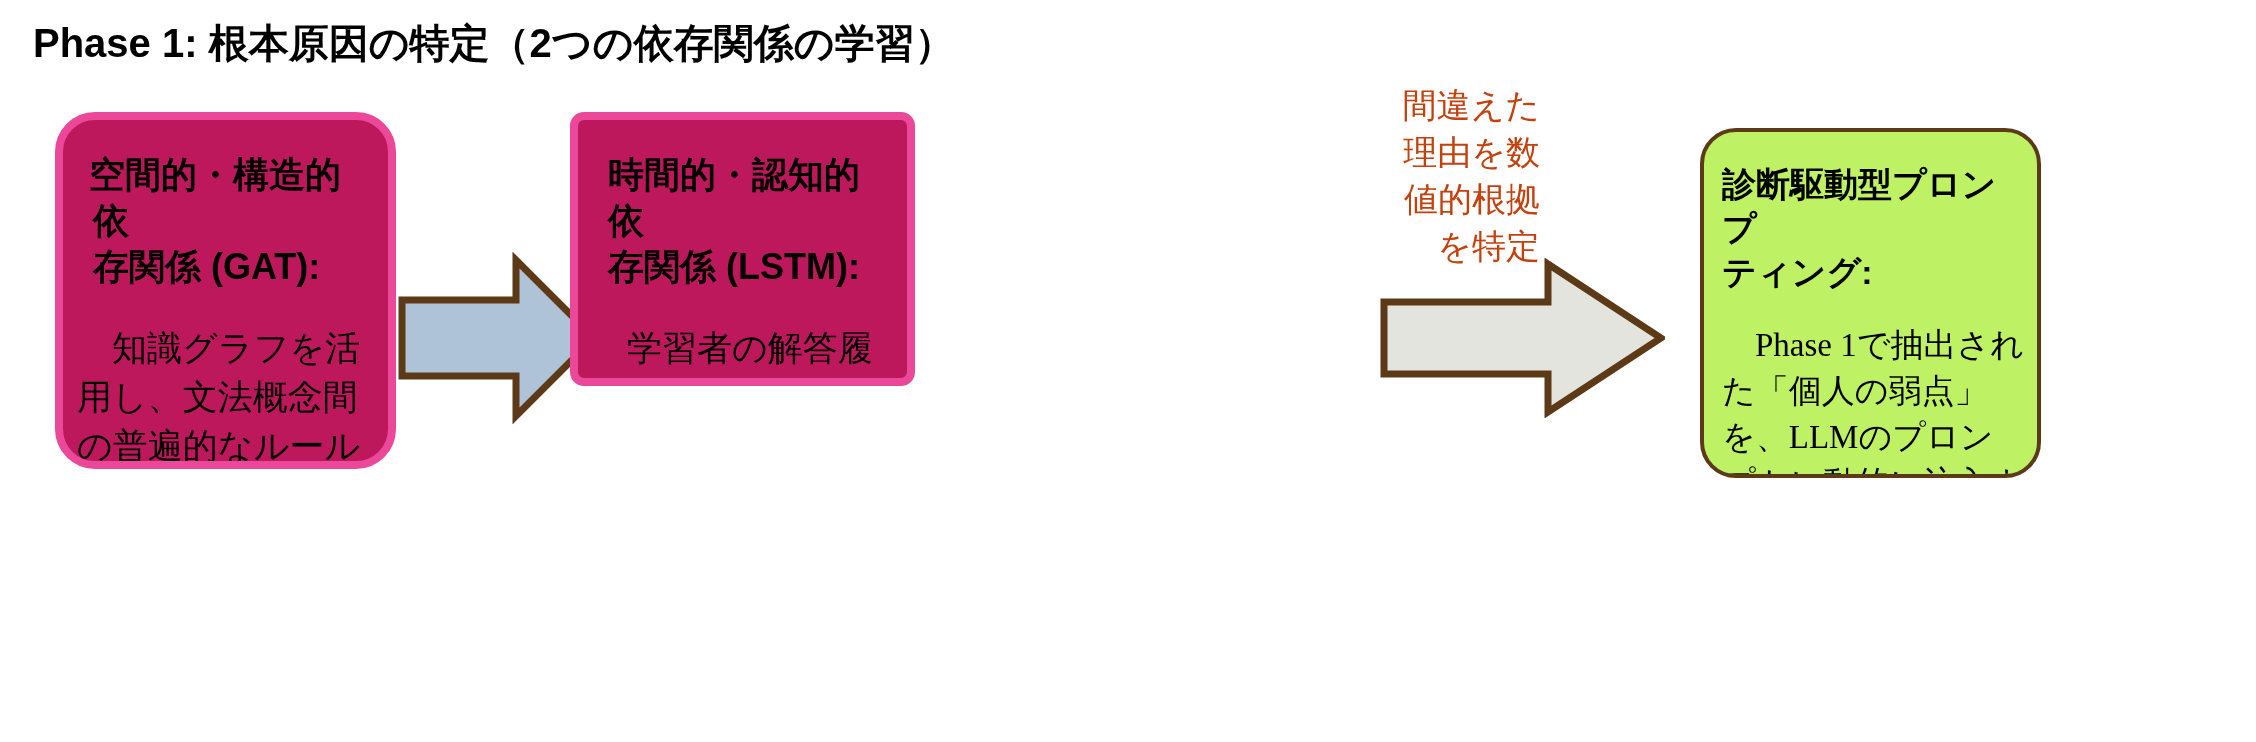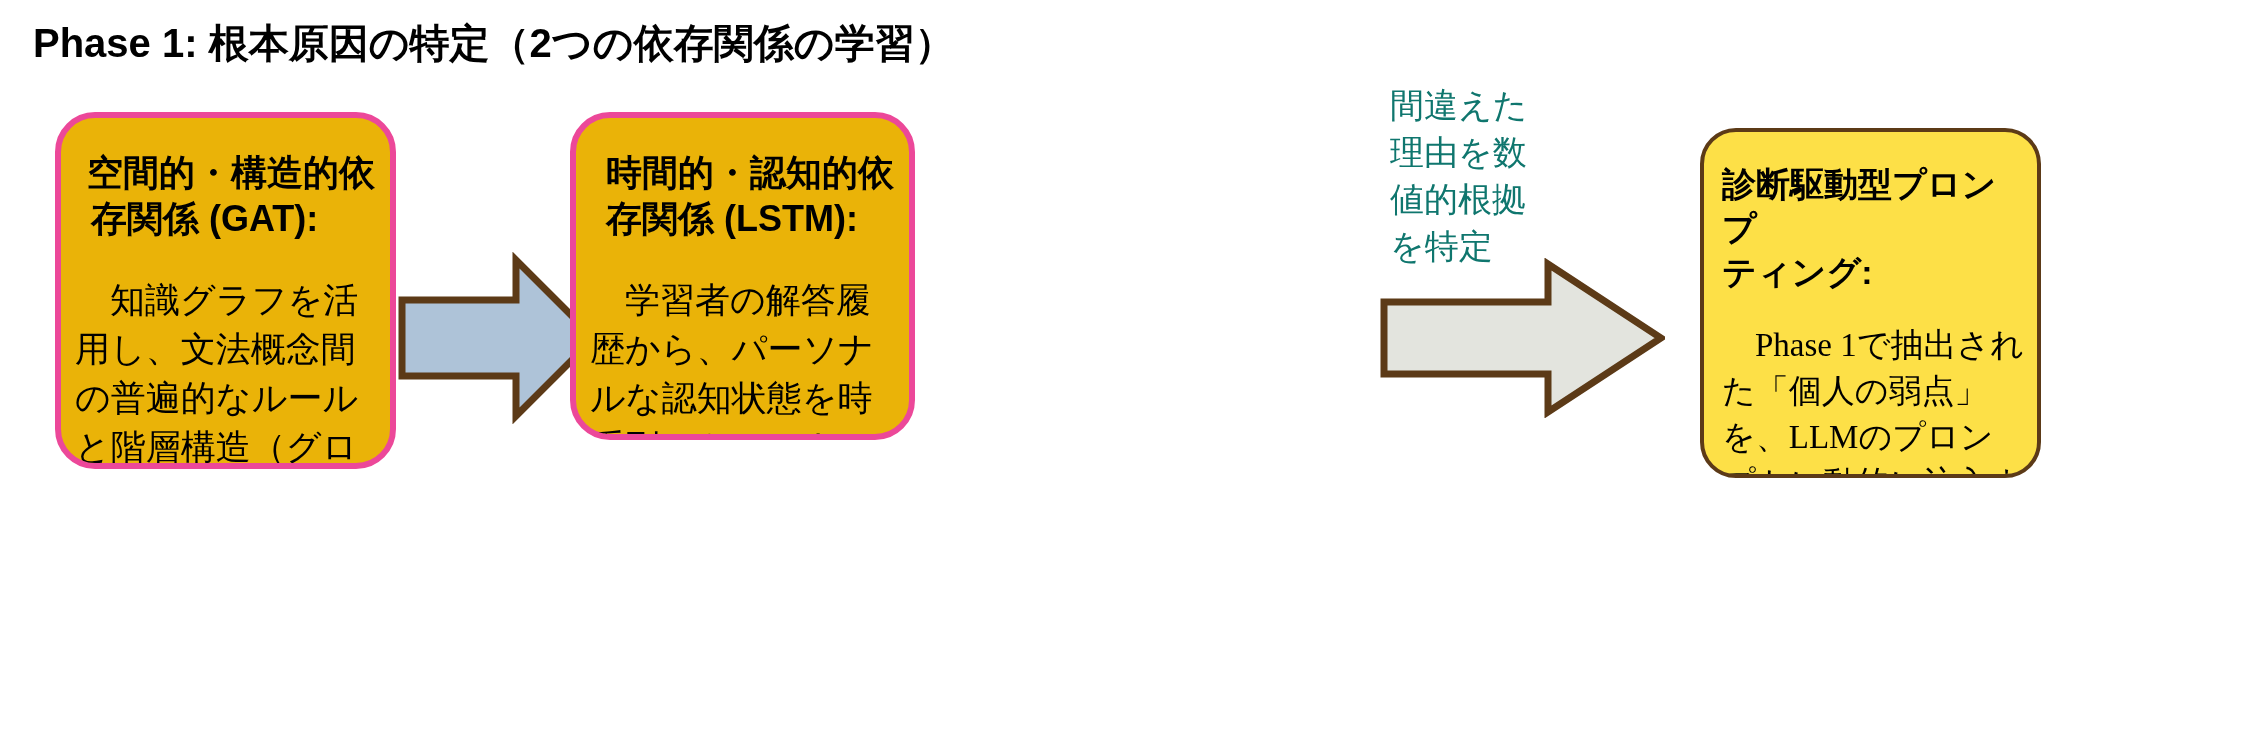--- a/index.html
+++ b/index.html
@@ -9,57 +9,57 @@
   .canvas{position:absolute;left:0;top:0;width:2256px;height:742px;padding-left:8px;}
 
   
   .phase-title{position:absolute;white-space:nowrap;color:#000;}
   #phase1-title{left:33px;top:16px;font-size:40px;font-weight:bold;letter-spacing:0px;}
   #phase2-title{left:1652px;top:18px;font-size:40px;font-weight:normal;letter-spacing:0px;}
 
   
   .box{position:absolute;box-sizing:border-box;border-radius:40px;
        display:block;overflow:hidden;}
-  .box-blue{background:#eab308;border:6px solid #ec4899;}
-  .box-beige{background:#fde047;border:4px solid #5c3a17;}
+  .box-blue{background:#be185d;border:8px solid #ec4899;}
+  .box-beige{background:#bef264;border:4px solid #5c3a17;}
 
   .box-inner{position:absolute;left:0;right:0;top:0;bottom:0;padding:0 14px;}
 
   .box-head{font-weight:bold;font-size:36px;line-height:46px;
             font-family:"Liberation Sans","DejaVu Sans",sans-serif;
             text-align:left;white-space:pre-line;}
   .box-body{font-size:35px;line-height:49px;
             font-family:"Liberation Serif","DejaVu Serif",serif;
             text-align:left;white-space:pre-line;}
 
   #box1{left:55px;top:112px;width:341px;height:357px;}
   #box1 .box-inner{padding-top:32px;}
   #box1 .box-head{padding-left:16px;text-indent:-4px;}
   #box1 .box-body{margin-top:34px;}
 
-  #box2{left:570px;top:112px;width:345px;height:328px;}
+  #box2{left:570px;top:112px;width:345px;height:274px;border-radius:14px;}
   #box2 .box-inner{padding-top:32px;}
   #box2 .box-head{padding-left:16px;}
   #box2 .box-body{margin-top:34px;}
 
   #box3{left:1700px;top:128px;width:341px;height:350px;border-radius:36px;}
   #box3 .box-inner{padding-top:30px;padding-left:18px;padding-right:10px;}
   #box3 .box-head{font-size:34px;line-height:44px;}
   #box3 .box-body{font-size:33px;line-height:46px;margin-top:28px;}
 
   
   .arrow{position:absolute;}
   #arrow1{left:398px;top:252px;width:200px;height:172px;}
   #arrow2{left:1380px;top:258px;width:285px;height:160px;}
 
   
   #mid-label{position:absolute;left:1390px;top:82px;width:150px;
              font-family:"Liberation Serif","DejaVu Serif",serif;
              font-size:34px;line-height:47px;white-space:pre-line;
-             text-align:left;color:#0f766e;}
+             text-align:right;color:#c2410c;}
 </style>
 </head>
 <body>
 
 <div class="canvas">
 
   <div class="phase-title" id="phase1-title">Phase 1: 根本原因の特定（2つの依存関係の学習）</div>
 
 
   <div class="box box-blue" id="box1">

